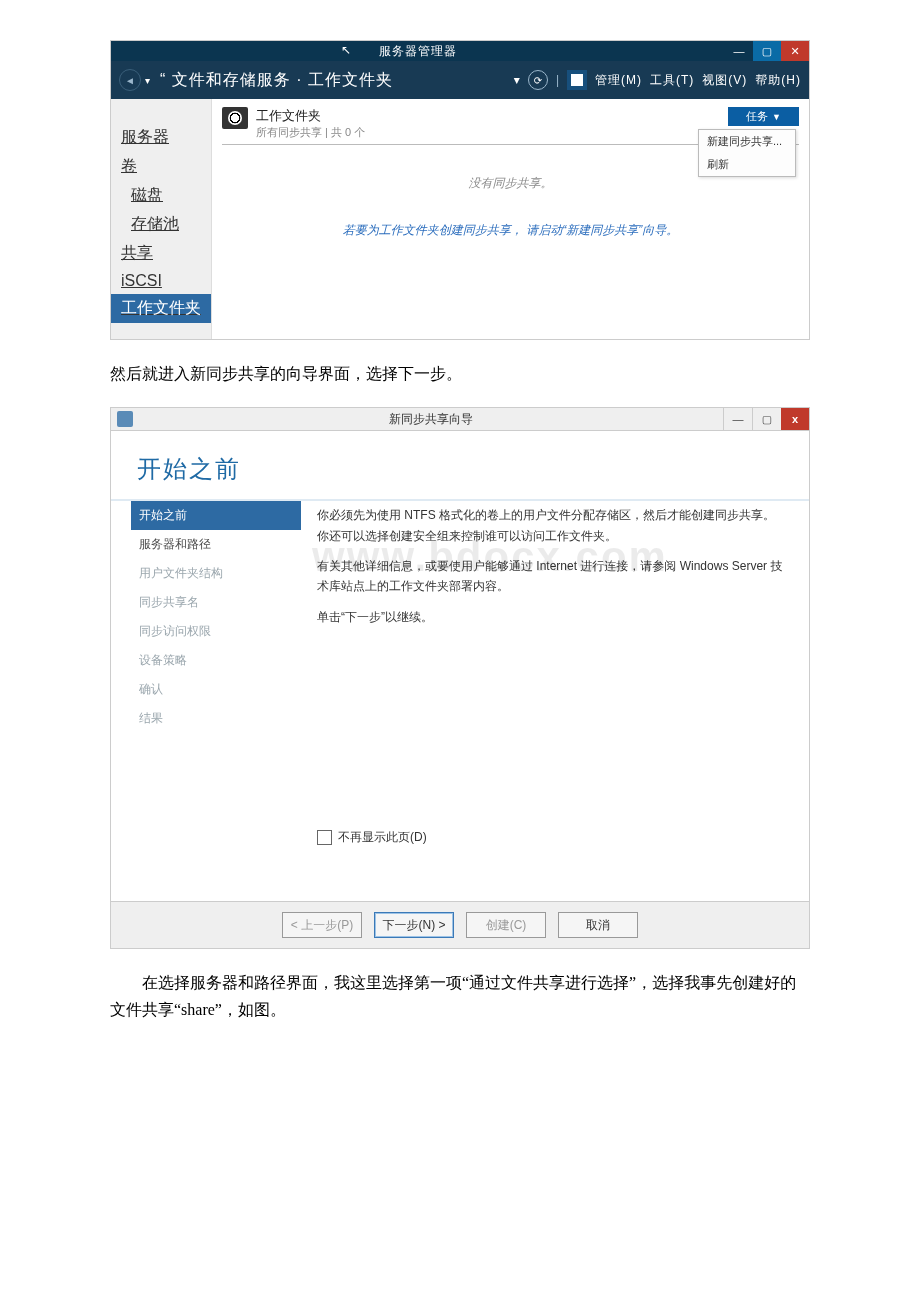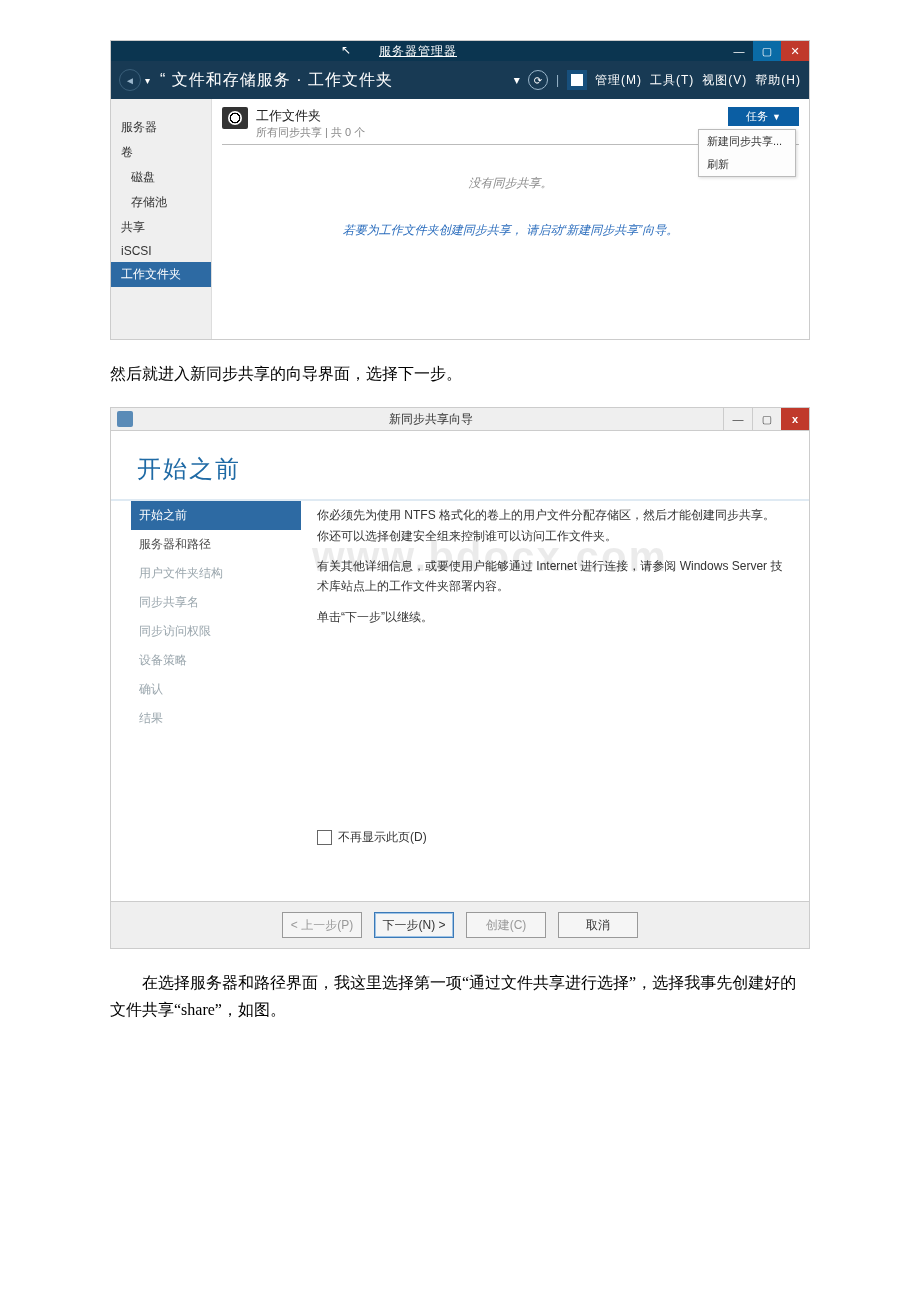--- a/index.html
+++ b/index.html
@@ -20,21 +20,21 @@
 
   
   .sm-window { background:#fff; font-size:12px; }
   .sm-titlebar {
     background: #0b3550;
     color:#fff;
     display:flex; align-items:center;
     height:20px;
     position:relative;
   }
-  .sm-title-text { flex:1; text-align:center; font-size:12px; letter-spacing:1px;text-decoration:underline; }
+  .sm-title-text { flex:1; text-align:center; font-size:12px; letter-spacing:1px; }
   .sm-winctrls { display:flex; }
   .sm-winbtn {
     width:28px; height:20px; display:flex; align-items:center; justify-content:center;
     color:#fff; font-size:11px;
   }
   .sm-winbtn.min { background:#0b3550; }
   .sm-winbtn.max { background:#0a6ba6; }
   .sm-winbtn.close { background:#c0392b; }
   .sm-cursor { position:absolute; left:230px; top:2px; font-size:12px; color:#fff; }
 
@@ -52,21 +52,21 @@
   .sm-header-right { display:flex; align-items:center; gap:8px; color:#fff; font-size:12px; }
   .sm-refresh { width:18px;height:18px; border:1px solid #9bb7cc; border-radius:50%; display:flex;align-items:center;justify-content:center; font-size:10px;}
   .sm-separator { color:#9bb7cc; }
   .sm-flagicon { width:20px; height:20px; background:#174f7c; display:flex;align-items:center;justify-content:center; }
   .sm-flagicon .fl { width:10px;height:10px;background:#fff;border:1px solid #fff; }
   .sm-menu-item { font-size:12px; color:#fff; letter-spacing:1px; }
 
   .sm-body { display:flex; background:#fff; height:240px; }
   .sm-sidebar {
     width:100px; background:#efefef; border-right:1px solid #ddd;
-    padding-top:16px; font-size:12px; color:#333;
+    padding-top:24px; font-size:16px; color:#333;text-decoration:underline;
   }
   .sm-sidebar-item { padding:4px 10px; cursor:default; }
   .sm-sidebar-item.sub { padding-left:20px; }
   .sm-sidebar-item.active { background:#2d6aa3; color:#fff; }
 
   .sm-main { flex:1; background:#fff; padding:8px 10px; position:relative; }
   .sm-group-header {
     display:flex; align-items:flex-start; border-bottom:1px solid #bbb; padding-bottom:4px; position:relative;
   }
   .sm-group-icon {

